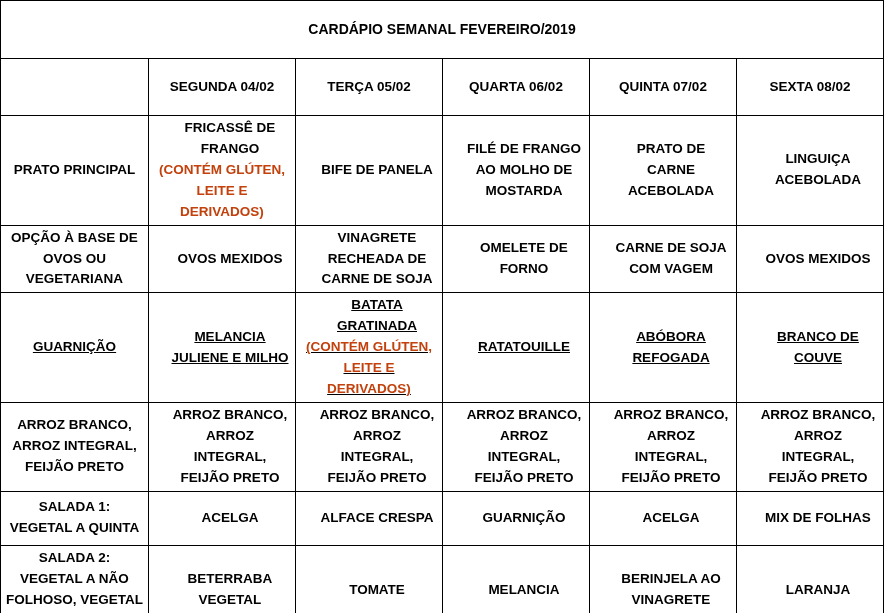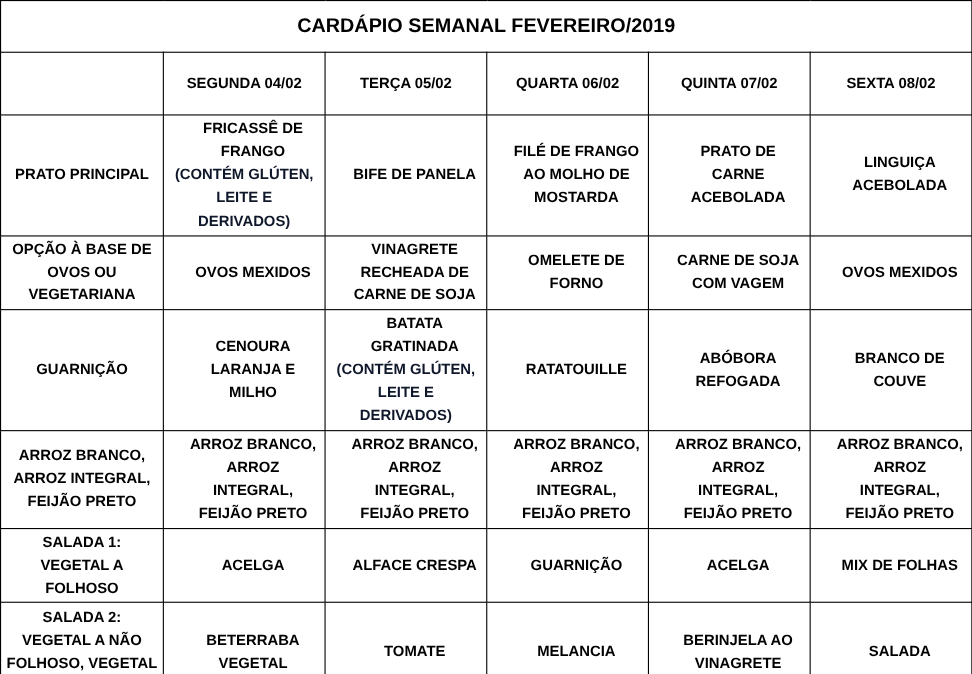--- a/index.html
+++ b/index.html
@@ -26,31 +26,31 @@
   }
   table.menu td {
     border: 1px solid #000000;
     text-align: center;
     vertical-align: middle;
     padding: 2px 5px;
     line-height: 1.55;
     box-sizing: border-box;
     overflow: hidden;
   }
-  .r-title td   { height: 47px; font-size: 18px; }
+  .r-title td   { height: 58px; font-size: 14px; }
   .r-head td    { height: 57px; }
   .row-prato td     { height: 64px; }
   .row-opcao td     { height: 60px; }
-  .row-guarnicao td { height: 83px; }
+  .row-guarnicao td { height: 83px; text-decoration: underline; }
   .row-arroz td     { height: 64px; }
   .row-salada1 td   { height: 54px; }
   .row-salada2 td   { height: 90px; }
   .row-refresco td  { height: 37px; }
   .txt   { display: block; margin-left: 16px; }
-  .alert { display: block; color: #0f172a; }
+  .alert { display: block; color: #c2410c; }
   .alert:empty { display: none; }
 </style>
 </head>
 <body>
 
 <div class="page">
 <table class="menu">
   <colgroup>
     <col style="width:148px">
     <col>
@@ -109,21 +109,21 @@
             <span class="txt">CARNE DE SOJA COM VAGEM</span>
           </td>
     <td>
             <span class="txt">OVOS MEXIDOS</span>
           </td>
   </tr>
 
   <tr class="row-guarnicao">
     <td>GUARNIÇÃO</td>
     <td>
-            <span class="txt">CENOURA LARANJA  E MILHO</span>
+            <span class="txt">MELANCIA JULIENE  E MILHO</span>
           </td>
     <td>
       <span class="txt">BATATA GRATINADA</span>
       <span class="alert">(CONTÉM GLÚTEN, LEITE E DERIVADOS)</span>
     </td>
     <td>
             <span class="txt">RATATOUILLE</span>
           </td>
     <td>
             <span class="txt">ABÓBORA REFOGADA</span>
@@ -146,21 +146,21 @@
           </td>
     <td>
             <span class="txt">ARROZ BRANCO, ARROZ INTEGRAL, FEIJÃO PRETO</span>
           </td>
     <td>
             <span class="txt">ARROZ BRANCO, ARROZ INTEGRAL, FEIJÃO PRETO</span>
           </td>
   </tr>
 
   <tr class="row-salada1">
-    <td>SALADA 1: VEGETAL A FOLHOSO</td>
+    <td>SALADA 1: VEGETAL A QUINTA</td>
     <td>
             <span class="txt">ACELGA</span>
           </td>
     <td>
             <span class="txt">ALFACE CRESPA</span>
           </td>
     <td>
             <span class="txt">GUARNIÇÃO</span>
           </td>
     <td>
@@ -179,21 +179,21 @@
     <td>
             <span class="txt">TOMATE</span>
           </td>
     <td>
             <span class="txt">MELANCIA</span>
           </td>
     <td>
             <span class="txt">BERINJELA AO VINAGRETE</span>
           </td>
     <td>
-            <span class="txt">SALADA</span>
+            <span class="txt">LARANJA</span>
           </td>
   </tr>
 
   <tr class="row-refresco">
     <td rowspan="2">REFRESCOS</td>
     <td>
             <span class="txt">LARANJA</span>
           </td>
     <td>
             <span class="txt">LIMÃO</span>

